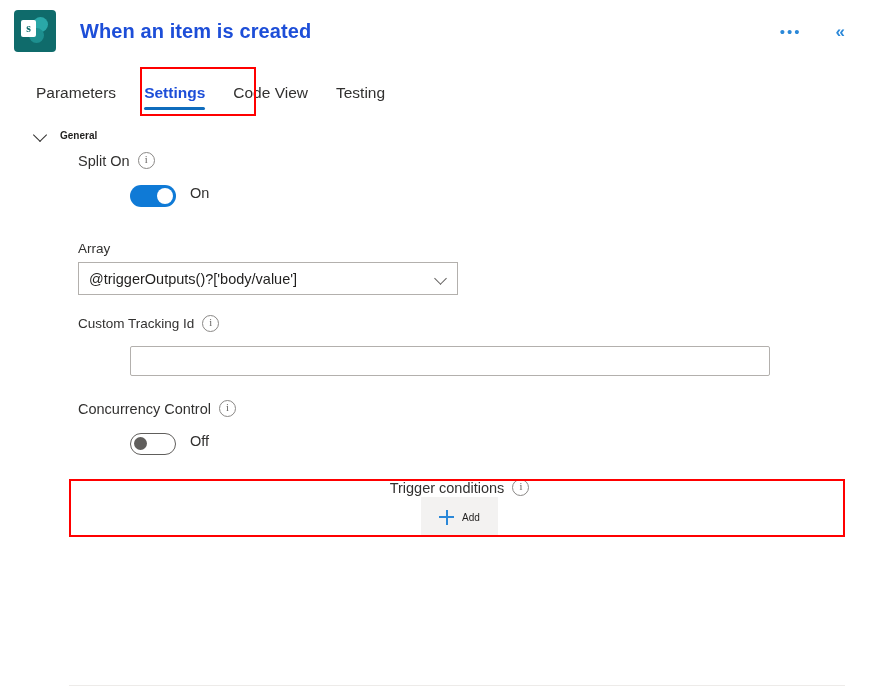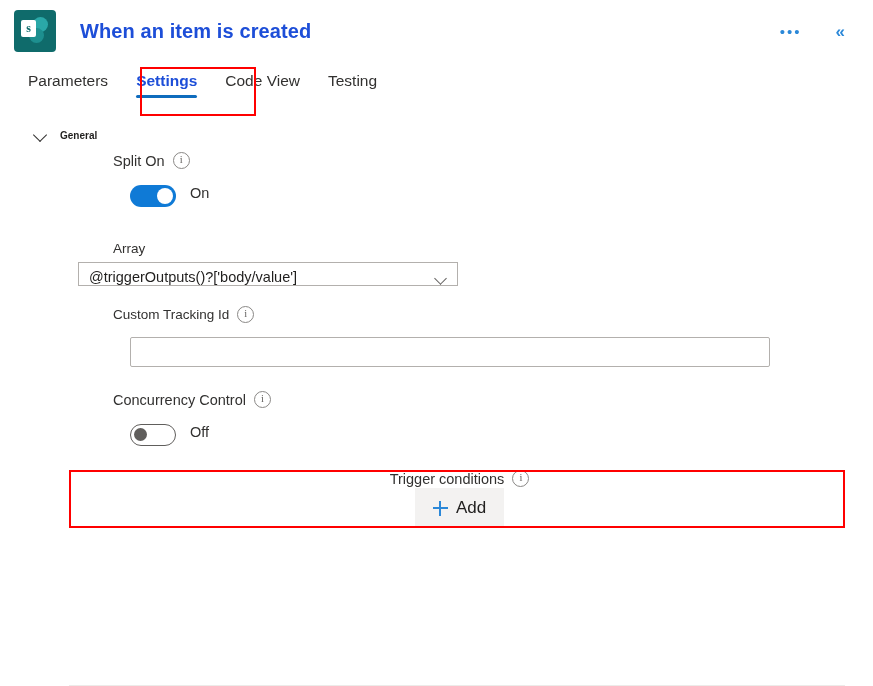--- a/index.html
+++ b/index.html
@@ -82,23 +82,23 @@
     line-height: 1;
     cursor: pointer;
     user-select: none;
   }
   .ellipsis-icon { letter-spacing: 2px; font-size: 15px; color: #2b88d8; }
   .collapse-icon { font-size: 17px; font-weight: bold; margin-left: 22px; color: #2b88d8; }
 
   
   .tabs {
     display: flex;
-    align-items: flex-start;
+    align-items: flex-end;
     height: 52px;
-    padding-left: 14px;
+    padding-left: 22px;
     position: relative;
   }
   .tab {
     position: relative;
     font-size: 15.5px;
     color: #323130;
     padding: 10px 14px 12px 14px;
     cursor: pointer;
     white-space: nowrap;
   }
@@ -161,21 +161,20 @@
 
   .field { padding-left: 78px; }
 
   .field-label {
     display: flex;
     align-items: center;
     gap: 8px;
     font-size: 14.5px;
     color: #323130;
     margin-bottom: 6px;
-    margin-left: 35px;
   }
   .field-label.small { font-size: 13.5px; }
 
   .info-icon {
     display: inline-flex;
     align-items: center;
     justify-content: center;
     width: 15px;
     height: 15px;
     border: 1px solid #8a8886;
@@ -229,25 +228,25 @@
   }
   .toggle-state {
     font-size: 14.5px;
     color: #323130;
   }
 
   .dropdown {
     margin-top: 2px;
     margin-left: 0;
     width: 380px;
-    height: 24px;
+    height: 33px;
     border: 1px solid #b3b0ad;
     background: #ffffff;
     display: flex;
-    align-items: flex-end;
+    align-items: center;
     padding: 0 10px;
     box-sizing: border-box;
     cursor: pointer;
   }
   .dropdown-value {
     font-size: 14.5px;
     color: #201f1e;
     flex: 1 1 auto;
     white-space: nowrap;
     overflow: hidden;
@@ -322,21 +321,21 @@
   .add-button {
     display: flex;
     align-items: center;
     gap: 8px;
     background: #f3f2f1;
     border: none;
     height: 40px;
     padding: 0 18px;
     cursor: pointer;
     font-family: "Liberation Sans", sans-serif;
-    font-size: 17px;
+    font-size: 10px;
     color: #201f1e;
   }
   .plus-icon {
     position: relative;
     width: 15px;
     height: 15px;
     flex: 0 0 auto;
   }
   .plus-icon::before, .plus-icon::after {
     content: "";

